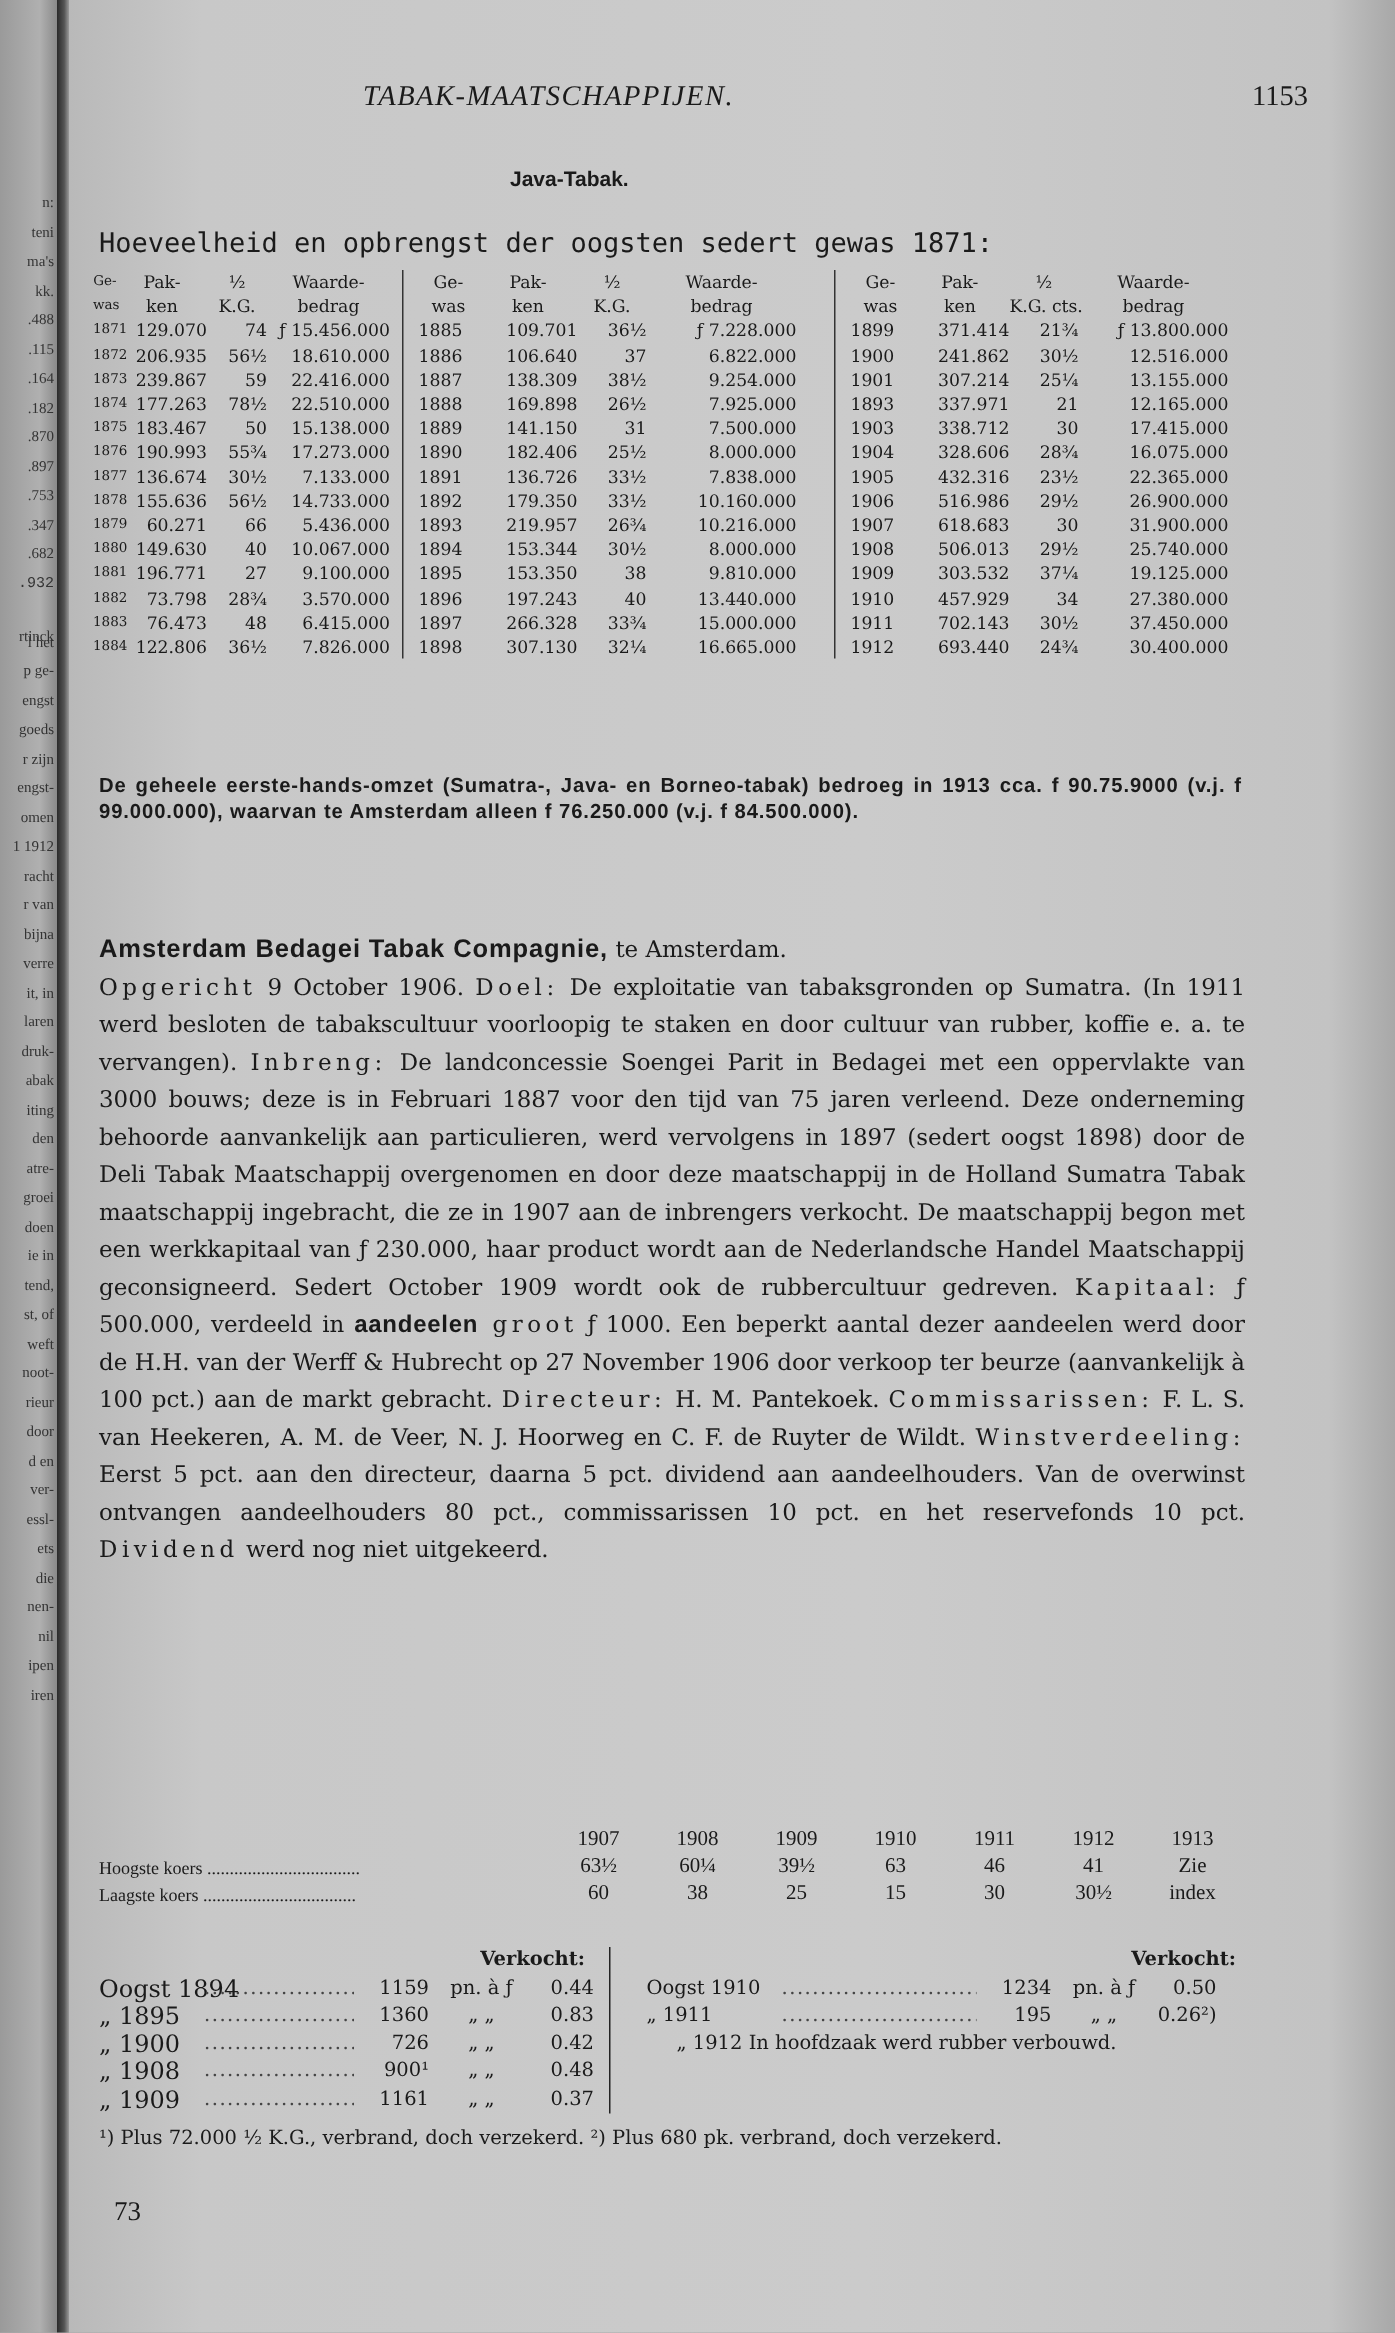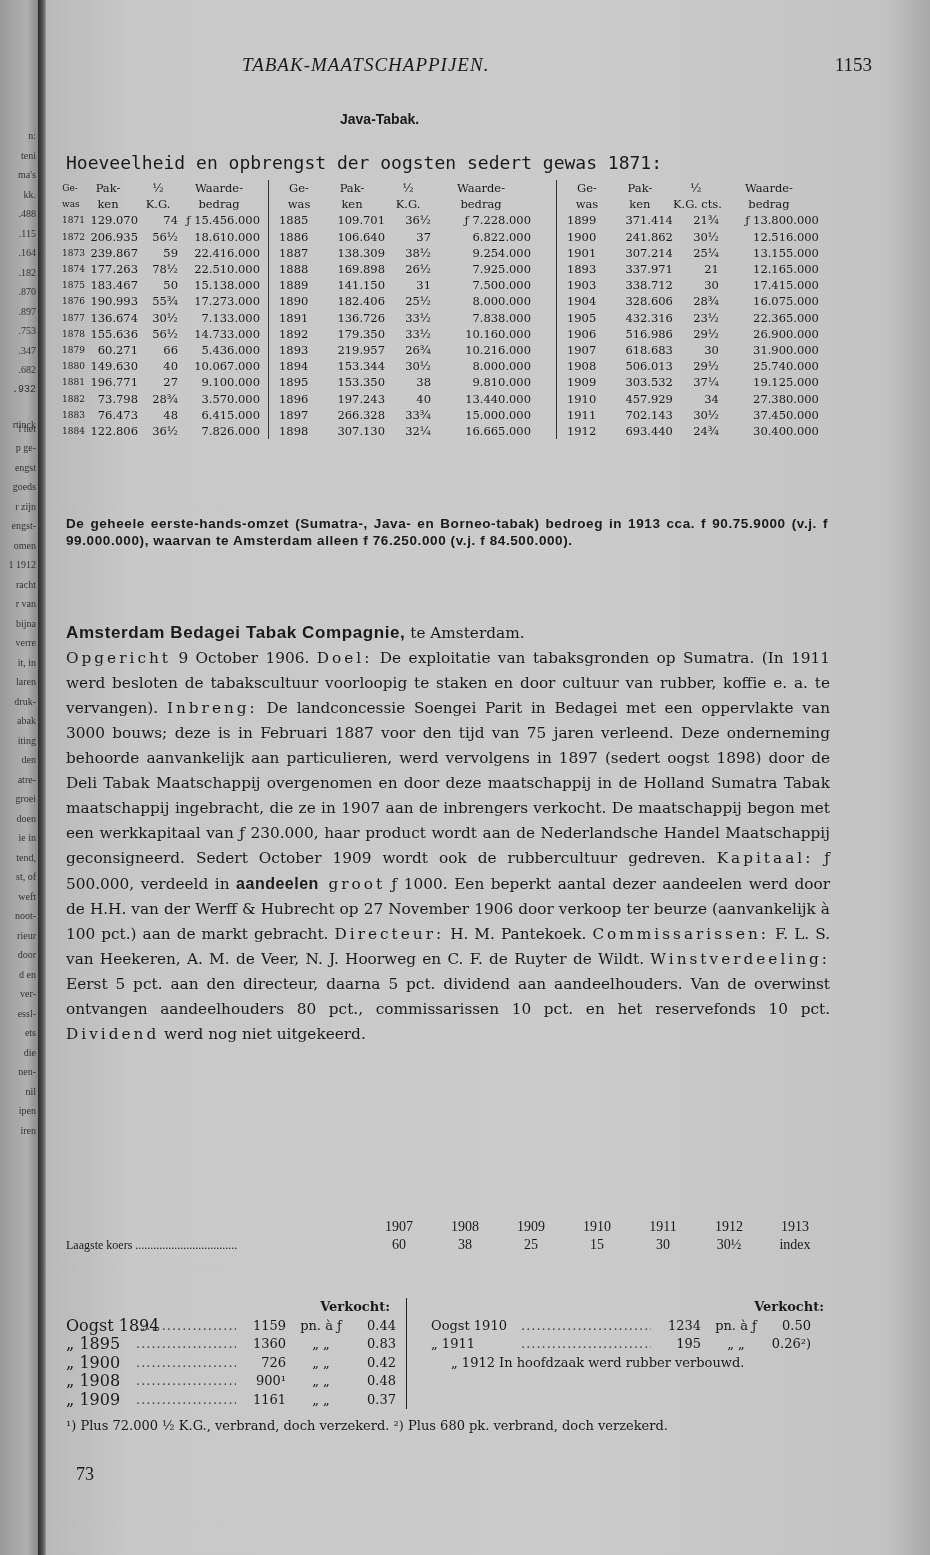--- a/index.html
+++ b/index.html
@@ -489,20 +489,30 @@
       <span class="lbl"></span>
       <span class="v">1907</span>
       <span class="v">1908</span>
       <span class="v">1909</span>
       <span class="v">1910</span>
       <span class="v">1911</span>
       <span class="v">1912</span>
       <span class="v">1913</span>
     </div>
     <div class="krow">
+      <span class="lbl">Hoogste koers ..................................</span>
+      <span class="v">63½</span>
+      <span class="v">60¼</span>
+      <span class="v">39½</span>
+      <span class="v">63</span>
+      <span class="v">46</span>
+      <span class="v">41</span>
+      <span class="v">Zie</span>
+    </div>
+    <div class="krow">
       <span class="lbl">Laagste koers ..................................</span>
       <span class="v">60</span>
       <span class="v">38</span>
       <span class="v">25</span>
       <span class="v">15</span>
       <span class="v">30</span>
       <span class="v">30½</span>
       <span class="v">index</span>
     </div>
   </div>

